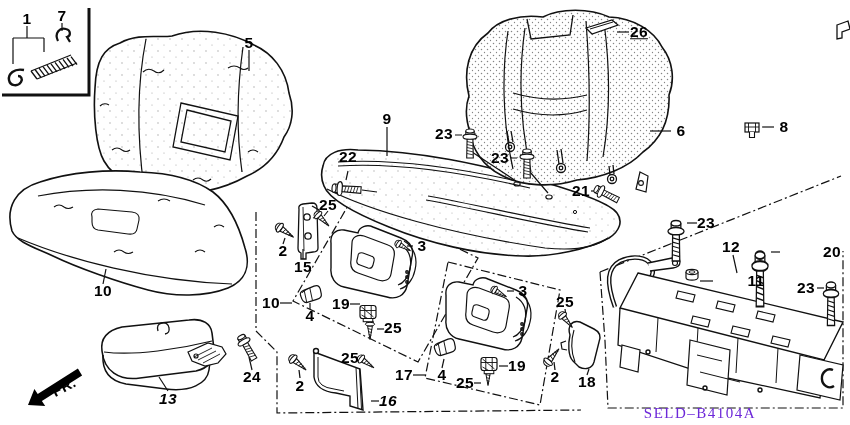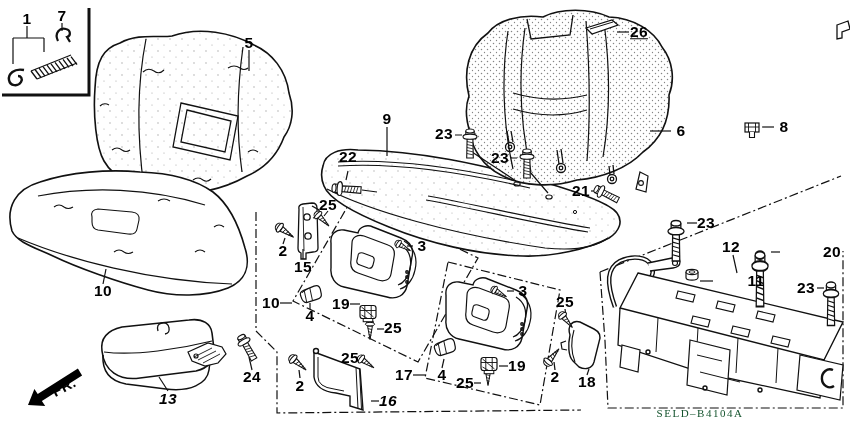--- a/index.html
+++ b/index.html
@@ -2,21 +2,21 @@
 <html><head>
 <meta charset="utf-8">
 <style>
   html,body{margin:0;padding:0;background:#e8e8e8;}
   .stage{position:relative;width:850px;height:425px;background:#ffffff;overflow:hidden;
          font-family:"Liberation Sans",sans-serif;}
   .stage svg{position:absolute;left:0;top:0;}
   .callout{position:absolute;transform:translate(-50%,-50%);font-weight:bold;
            font-size:15.5px;color:#000;letter-spacing:.3px;line-height:1;user-select:none;}
   .code{position:absolute;transform:translate(-50%,-50%);font-family:"Liberation Serif",serif;
-        font-size:11px;color:#14532d;letter-spacing:1.5px;white-space:nowrap;}
+        font-size:15px;color:#6d28d9;letter-spacing:1.5px;white-space:nowrap;}
   .fr{position:absolute;transform:translate(-50%,-50%) rotate(-28deg);font-weight:bold;
       font-size:14.5px;color:#000;letter-spacing:.5px;}
 </style>
 </head>
 <body>
 
 <div class="stage">
 
 <svg width="850" height="425" viewBox="0 0 850 425">
   <defs>

